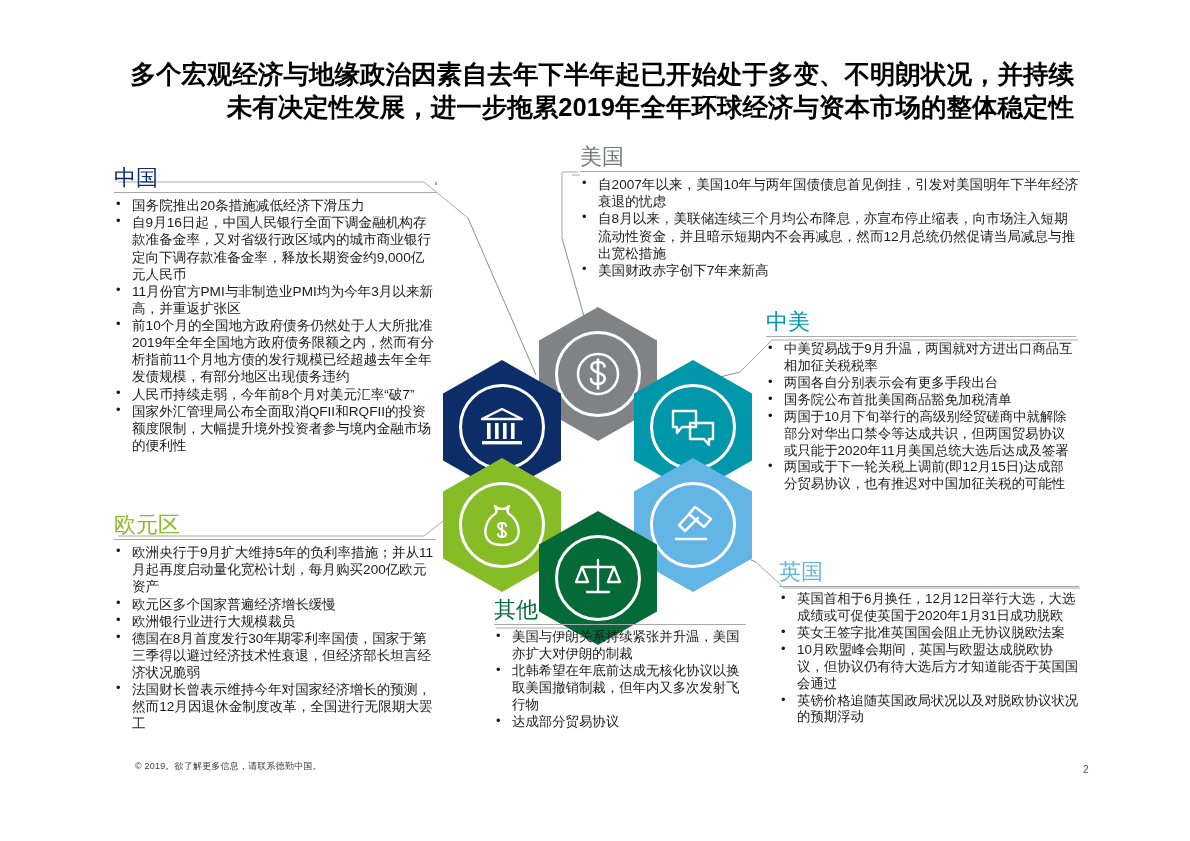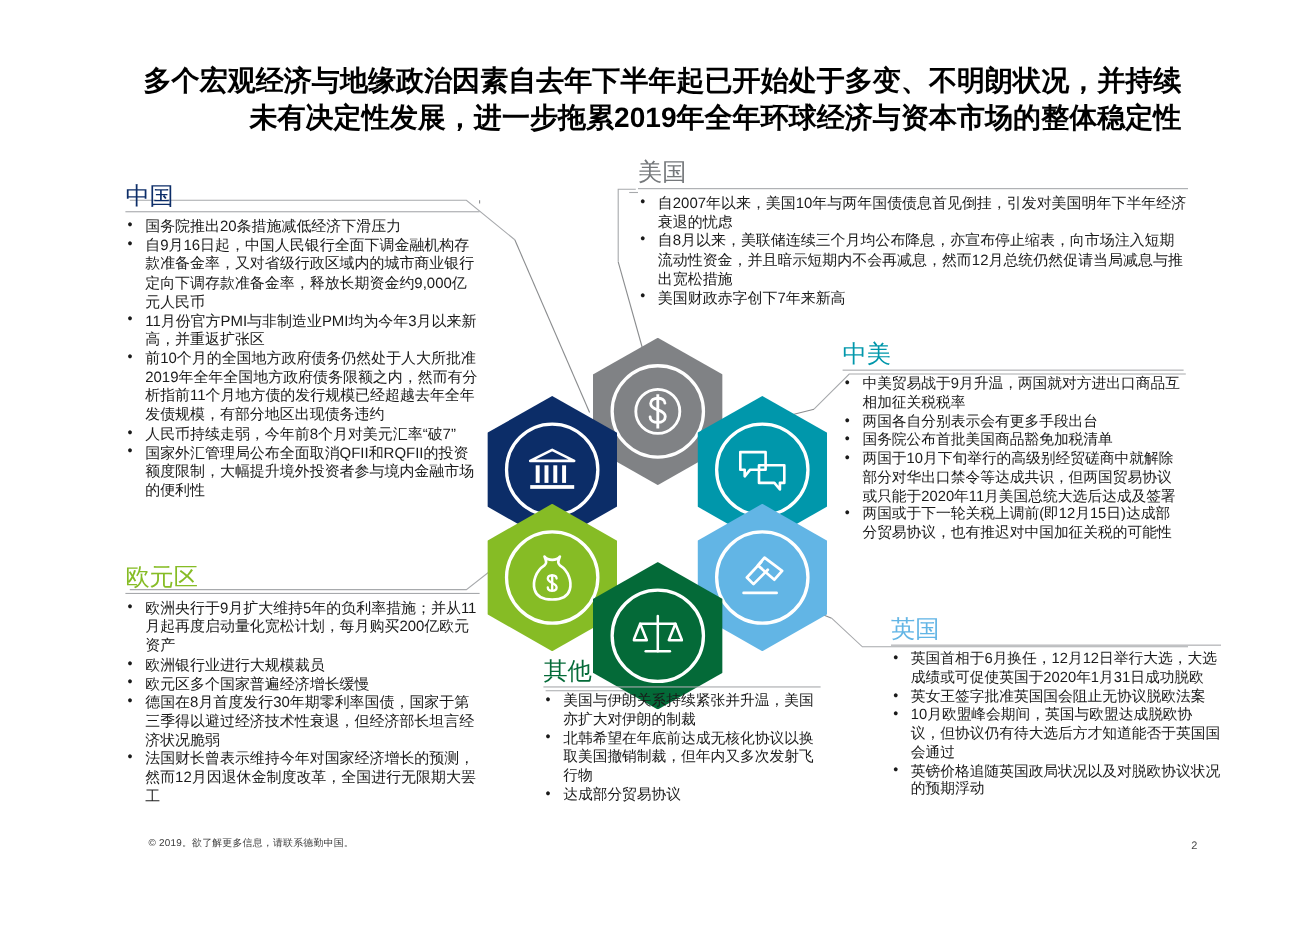--- a/index.html
+++ b/index.html
@@ -57,21 +57,21 @@
   .c-gray{color:#75787b;}
   .c-teal{color:#0097ab;}
   .c-blue{color:#62b5e5;}
   .c-dgreen{color:#046a38;}
 
   
   #blk-china   {left:114px;top:166px;width:322px;}
   #blk-euro    {left:114px;top:513px;width:322px;}
   #blk-us      {left:580px;top:145px;width:500px;}
   #blk-cnus    {left:766px;top:310px;width:310px;}
-  #blk-uk      {left:810px;top:560px;width:300px;}
+  #blk-uk      {left:779px;top:560px;width:300px;}
   #blk-other   {left:494px;top:598px;width:252px;}
 
   #blk-other li, #blk-uk li, #blk-cnus li{font-size:13.4px;}
 
   
   .footer{
     position:absolute;left:116px;top:760px;font-size:9px;color:#3a3a3a;
     letter-spacing:.2px;
     margin-left:19px;
   }
@@ -195,22 +195,22 @@
       <li>人民币持续走弱，今年前8个月对美元汇率“破7”</li>
       <li>国家外汇管理局公布全面取消QFII和RQFII的投资额度限制，大幅提升境外投资者参与境内金融市场的便利性</li>
     </ul>
   </div>
 
   <div class="block" id="blk-euro">
     <h3 class="c-green">欧元区</h3>
     <div class="rule"></div>
     <ul>
       <li>欧洲央行于9月扩大维持5年的负利率措施；并从11月起再度启动量化宽松计划，每月购买200亿欧元资产</li>
+      <li>欧元区多个国家普遍经济增长缓慢</li>
       <li>欧洲银行业进行大规模裁员</li>
-      <li>欧元区多个国家普遍经济增长缓慢</li>
       <li>德国在8月首度发行30年期零利率国债，国家于第三季得以避过经济技术性衰退，但经济部长坦言经济状况脆弱</li>
       <li>法国财长曾表示维持今年对国家经济增长的预测，然而12月因退休金制度改革，全国进行无限期大罢工</li>
     </ul>
   </div>
 
   <div class="block" id="blk-us">
     <h3 class="c-gray">美国</h3>
     <div class="rule"></div>
     <ul>
       <li>自2007年以来，美国10年与两年国债债息首见倒挂，引发对美国明年下半年经济衰退的忧虑</li>

